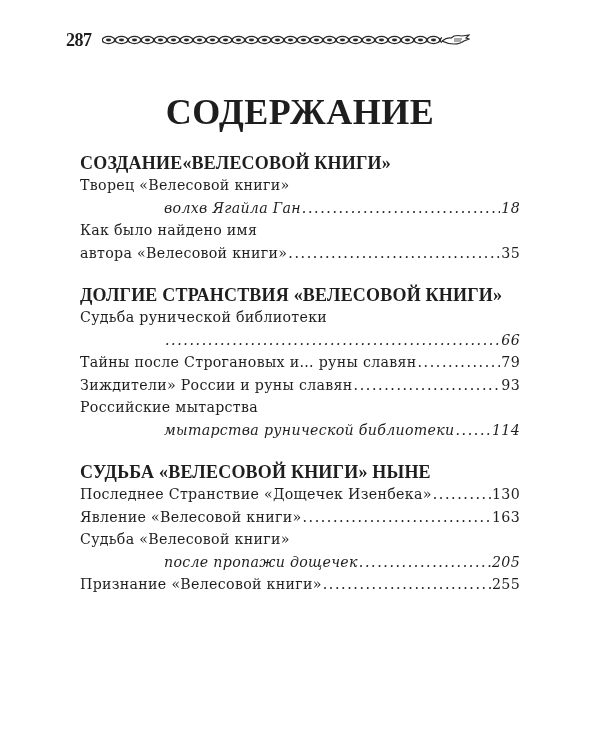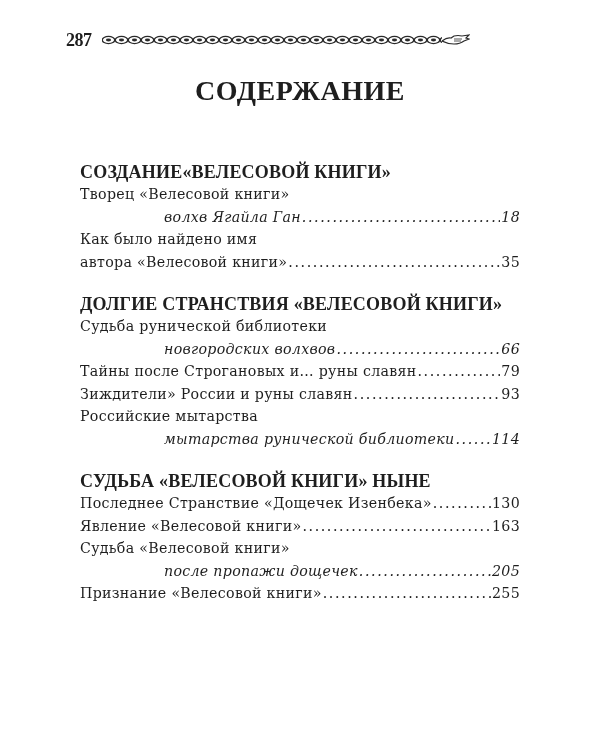--- a/index.html
+++ b/index.html
@@ -35,31 +35,31 @@
       flex: 1;
       height: 12px;
       display: flex;
       align-items: center;
     }
     .ornament svg { display: block; }
     .title {
       position: absolute;
       left: 0;
       width: 600px;
-      top: 75px;
+      top: 91px;
       text-align: center;
       font-family: "Liberation Serif", serif;
       font-weight: bold;
-      font-size: 28px;
+      font-size: 36px;
       letter-spacing: 0.5px;
     }
     .toc {
       position: absolute;
       left: 80px;
-      top: 161px;
+      top: 152px;
       width: 440px;
     }
     .section { margin-bottom: 20px; }
     .section-title {
       font-family: "Liberation Serif", serif;
       font-weight: bold;
       font-size: 18px;
       line-height: 22px;
       letter-spacing: 0.2px;
       white-space: nowrap;
@@ -140,21 +140,20 @@
   </div>
 
   <div class="section">
     <div class="section-title">ДОЛГИЕ СТРАНСТВИЯ «ВЕЛЕСОВОЙ КНИГИ»</div>
 
     <div class="entry">
       <div class="entry-line">
           <span>Судьба рунической библиотеки</span>
         </div>
       <div class="entry-line indent3">
-        <span>новгородских волхвов</span>
         <span class="dots"></span>
         <span class="pg">66</span>
       </div>
     </div>
 
     <div class="entry">
       <div class="entry-line">
         <span>Тайны после Строгановых и... руны славян</span>
         <span class="dots"></span>
         <span class="pg">79</span>

